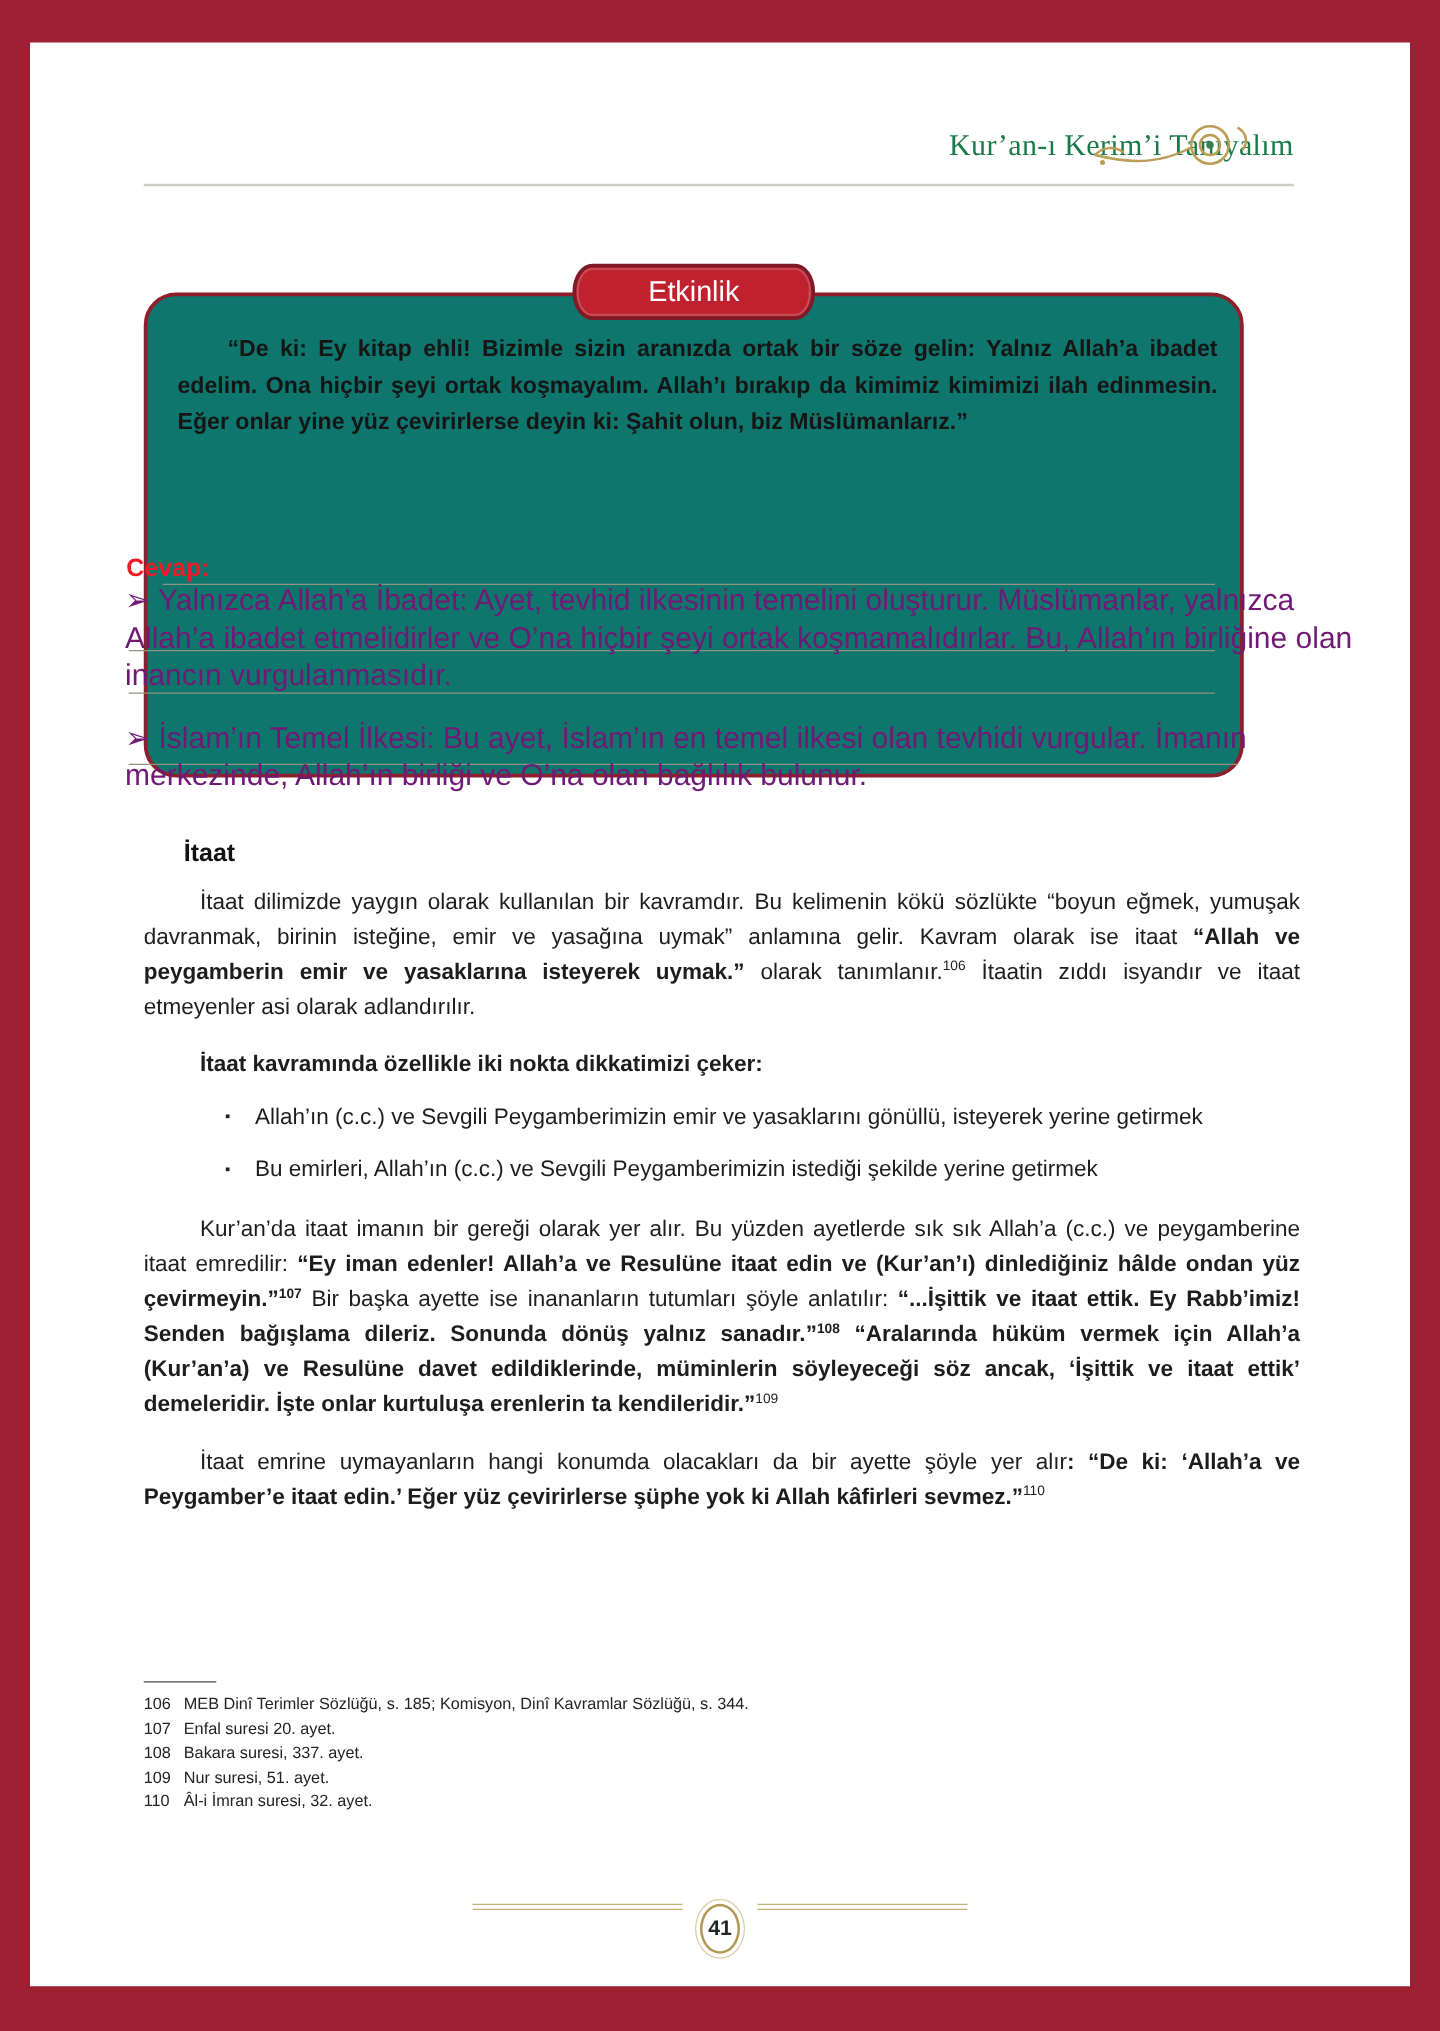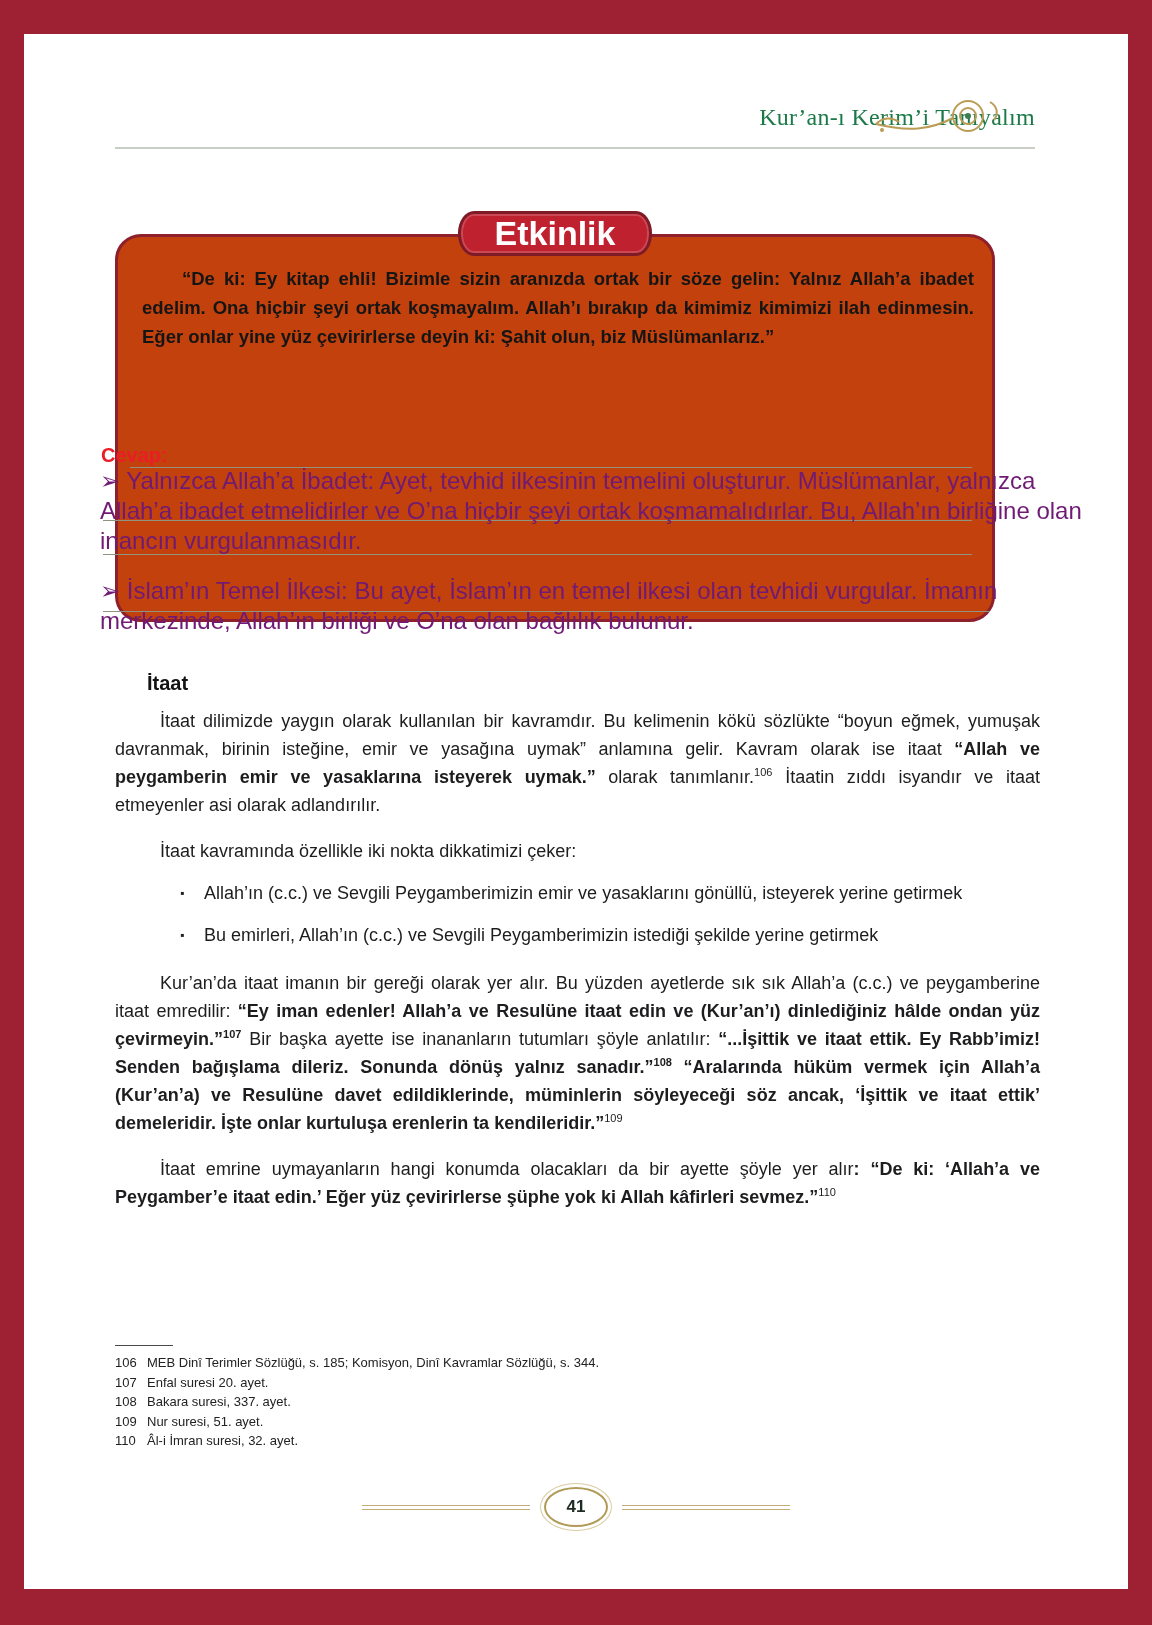--- a/index.html
+++ b/index.html
@@ -13,63 +13,63 @@
   .frame.left { left:0; top:0; width:24px; height:1625px; }
   .frame.right { left:1128px; top:0; width:24px; height:1625px; }
 
   .header-title { position:absolute; left:115px; top:104px; width:920px; text-align:right;
     font-family:"Liberation Serif", serif; font-size:24px; color:#1c7a49; letter-spacing:.3px; }
   .header-rule { position:absolute; left:115px; top:147px; width:920px; height:2px; background:#c9cfc4; }
   .ornament { position:absolute; left:868px; top:92px; }
 
   .badge { position:absolute; left:458px; top:211px; width:194px; height:45px; z-index:3;
     background:#c0212f; border:3px solid #7f1a27; border-radius:16px / 22px;
-    color:#fff; font-size:34px; text-align:center; line-height:39px;
-    box-shadow: inset 0 0 0 2px rgba(255,255,255,0.18); font-weight: bold; }
+    color:#fff; font-size:23px; text-align:center; line-height:39px;
+    box-shadow: inset 0 0 0 2px rgba(255,255,255,0.18); }
   .activity-box { position:absolute; left:115px; top:234px; width:880px; height:388px;
-    background:#c2410c; border:3px solid #8e1f2c; border-radius:26px; padding:27px 18px 0 24px; z-index:1; }
+    background:#0f766e; border:3px solid #8e1f2c; border-radius:26px; padding:27px 18px 0 24px; z-index:1; }
   .quote { font-weight:bold; font-size:18.5px; line-height:29px; text-align:justify; text-indent:40px; color:#151515; }
   .citation { text-align:right; font-size:18.5px; margin-top:6px; padding-right:8px; }
   .prompt { font-size:18.5px; margin-top:18px; }
 
   .cevap { position:absolute; left:101px; top:444px; color:#ec1c26; font-weight:bold; font-size:20px; z-index:4; }
   .ansline { position:absolute; height:1px; background:#90937f; z-index:2; }
   .ansline.l1 { left:130px; top:467px; width:842px; }
   .ansline.l2 { left:103px; top:520px; width:869px; }
   .ansline.l3 { left:103px; top:554px; width:869px; }
   .ansline.l4 { left:103px; top:611px; width:887px; }
   .answer { position:absolute; left:100px; width:1010px; color:#701a75; font-weight:normal;
     font-size:24px; line-height:30px; z-index:4; }
   .answer.a1 { top:466px; }
   .answer.a2 { top:556px; }
   .answer.a3 { top:576px; }
 
   .main { position:absolute; left:115px; top:672px; width:925px; z-index:1; }
   .sec-heading { margin-left:32px; font-size:20px; font-weight:bold; margin-bottom:12px; color:#121212; }
   .para { font-size:18px; line-height:28px; text-align:justify; margin-bottom:18px; color:#1d1d1f; }
-  .para.intro { margin-bottom:14px; }
+  .para.intro { margin-bottom:14px;font-weight:bold; }
   .indent { text-indent:45px; }
   .b { font-weight:bold; }
   sup { font-size:11px; vertical-align:super; line-height:0; }
 
   .bullets { margin:0 0 20px 65px; }
   .bullet-item { display:flex; margin-bottom:14px; }
   .bullet-marker { flex:none; width:24px; font-size:12px; line-height:28px; color:#222; }
   .bullet-text { font-size:18px; line-height:28px; }
 
   .footrule { position:absolute; left:115px; top:1345px; width:58px; height:1px; background:#4a4a4a; }
   .footnotes { position:absolute; left:115px; top:1353px; font-size:13px; line-height:19.5px; color:#222; width:900px; }
   .footnote-row { display:flex; }
   .fn-num { flex:none; width:32px; }
 
   .pagefoot { position:absolute; left:0; top:1487px; width:1152px; display:flex; align-items:center; justify-content:center; gap:14px; }
   .foot-line { width:168px; height:5px; border-top:1px solid #c2ae78; border-bottom:1px solid #c2ae78; }
-  .page-badge { width:64px; height:40px; border:2px solid #b09a55; border-radius:50%; background:#fff;
+  .page-badge { width:32px; height:40px; border:2px solid #b09a55; border-radius:50%; background:#fff;
     box-shadow:0 0 0 3px #fff, 0 0 0 4px #d9cba1; display:flex; align-items:center; justify-content:center;
-    font-size:17px; font-weight:bold; color:#1d2b22; }
+    font-size:17px; font-weight:bold; color:#1d2b22;margin-top:36px; }
 </style>
 </head>
 <body>
 
 <div class="page">
 
   <div class="frame top"></div>
   <div class="frame bottom"></div>
   <div class="frame left"></div>
   <div class="frame right"></div>

